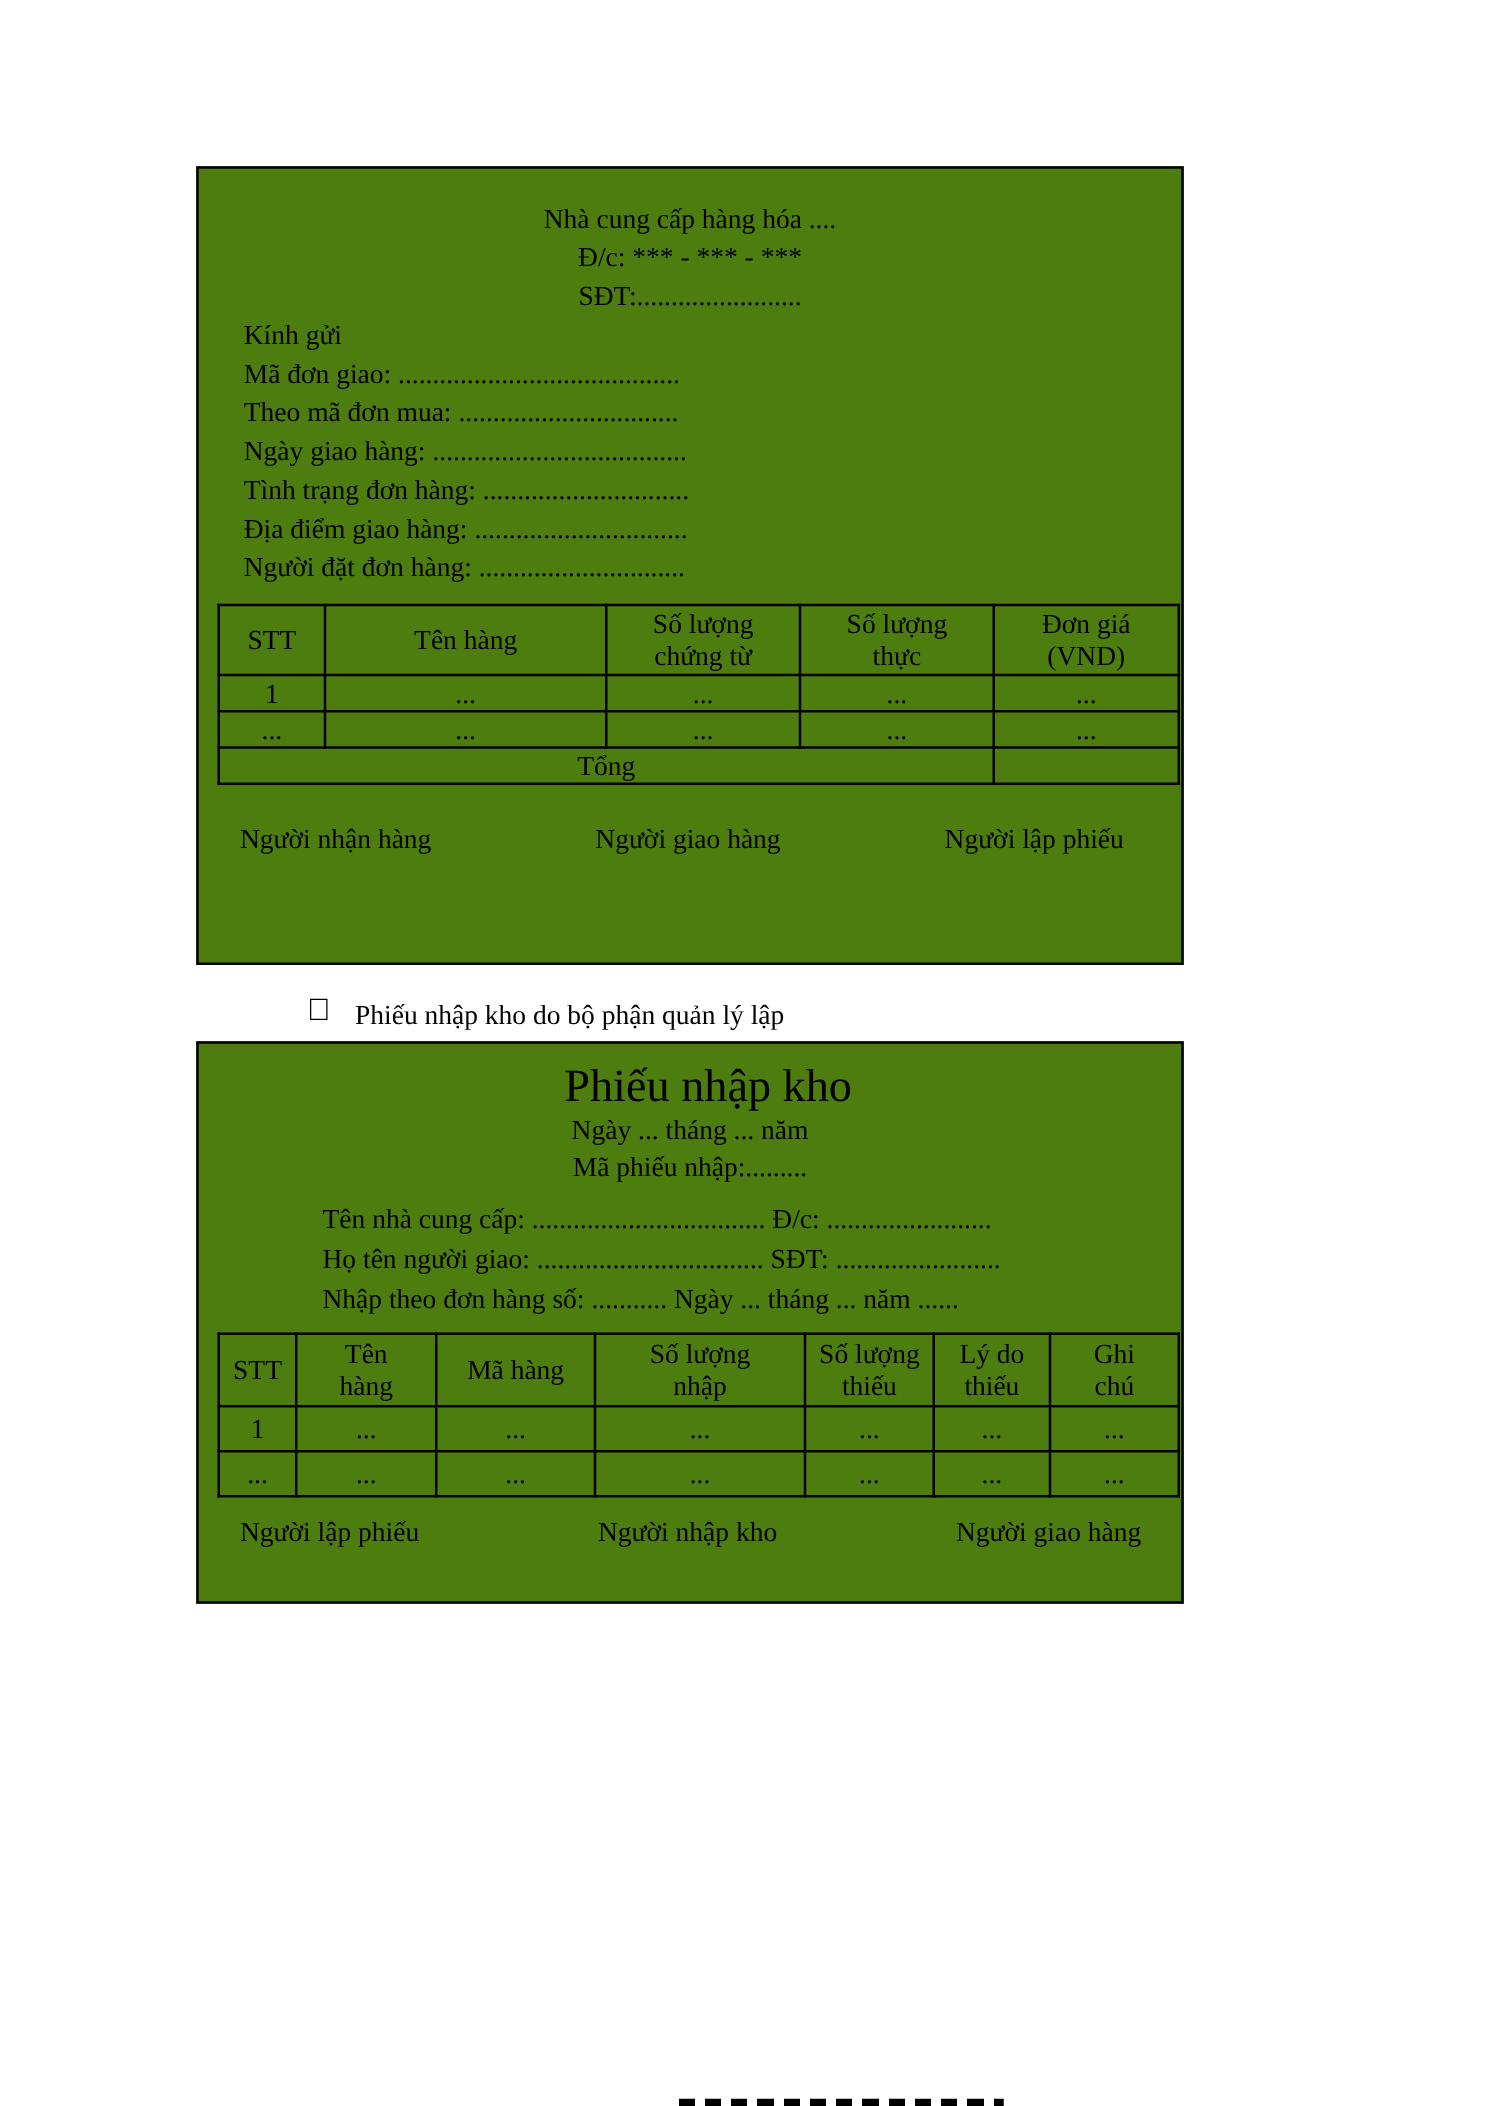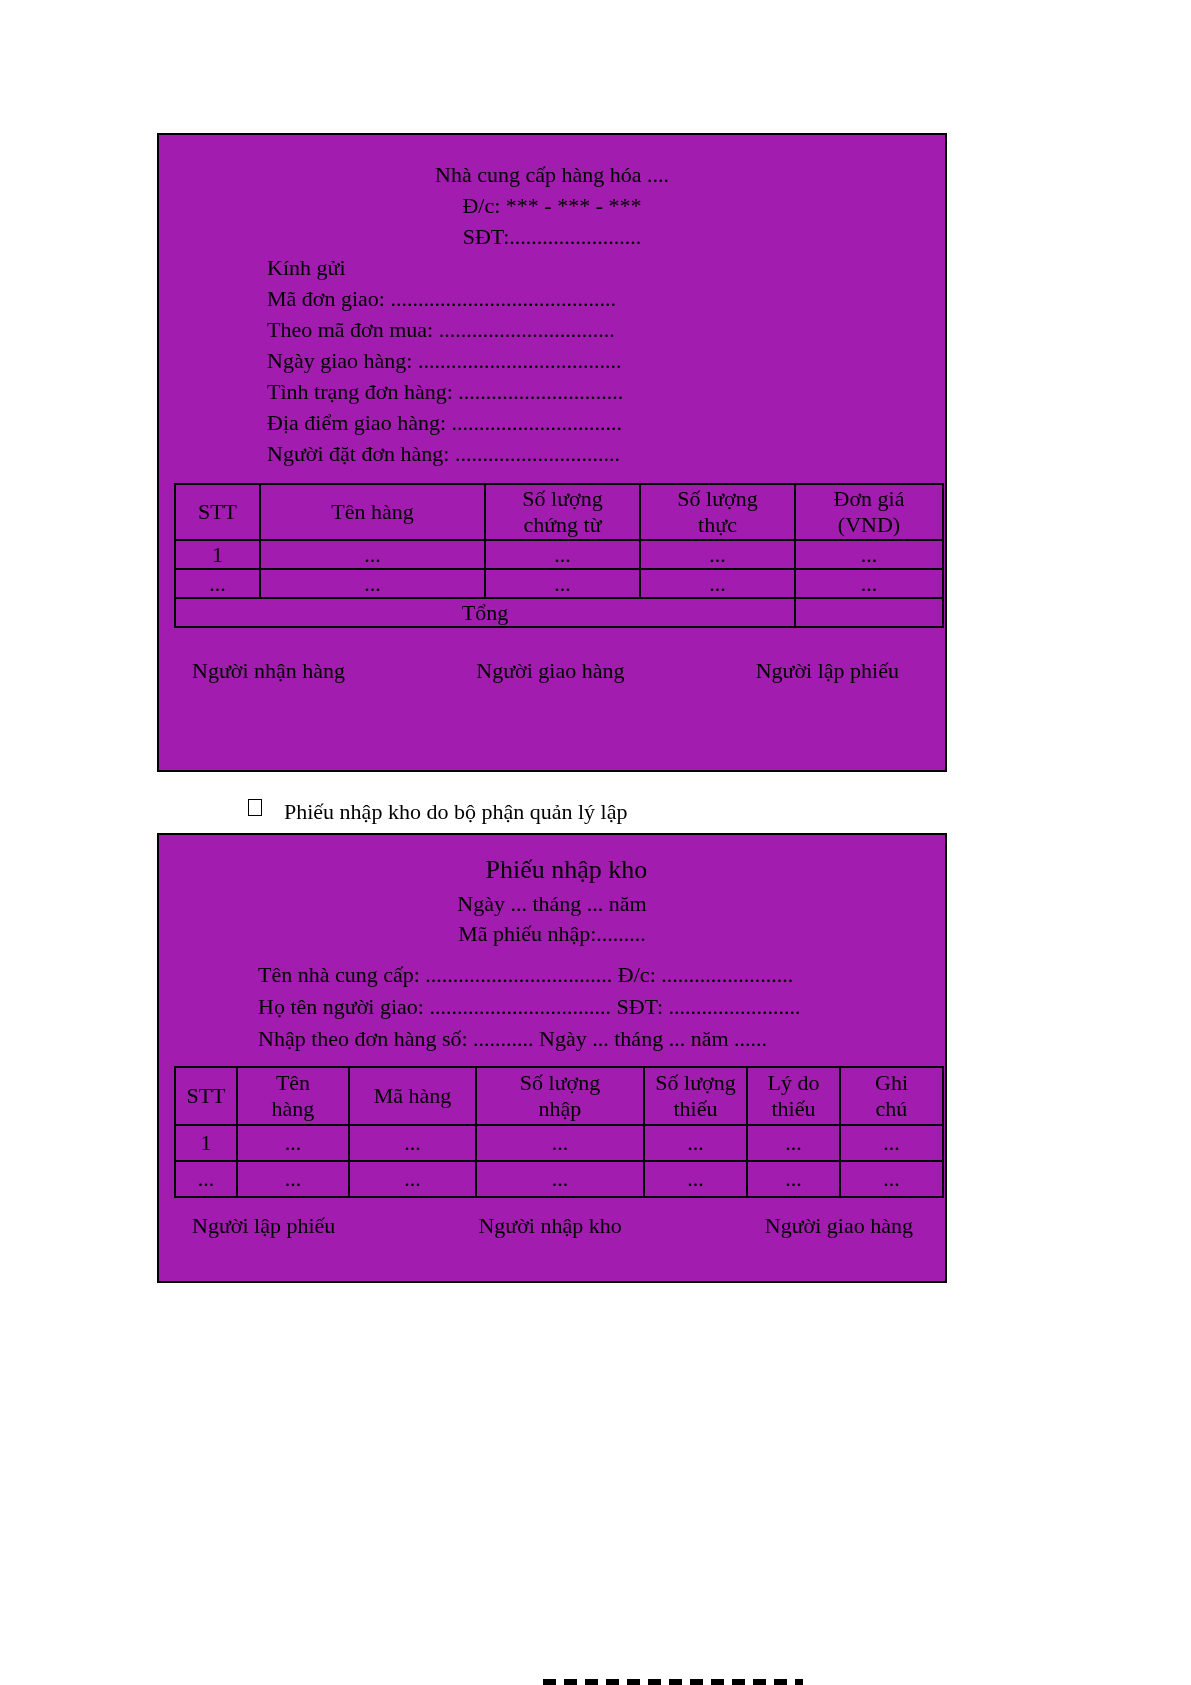--- a/index.html
+++ b/index.html
@@ -1,45 +1,45 @@
 <!DOCTYPE html>
 <html><head>
 <meta charset="utf-8">
 <style>
   * { margin:0; padding:0; box-sizing:border-box; }
   html, body { background:#ffffff; }
   .page {
     position:relative; width:1191px; height:1685px; background:#fff; color:#000;
     font-family:"Liberation Serif", serif; font-size:22px; overflow:hidden;
   }
-  .box { position:absolute; border:2px solid #000; background:#a21caf; }
+  .box { position:absolute; border:2px solid #000; background:#4d7c0f; }
   #box1 { left:157px; top:133px; width:790px; height:639px; }
   #box2 { left:157px; top:833px; width:790px; height:450px; }
 
   .center-block { padding-top:24px; text-align:center; line-height:31px; }
-  .field-block1 { padding-left:108px; line-height:31px; }
+  .field-block1 { padding-left:36px; line-height:31px; }
   .field-block2 { padding-left:99px; line-height:32px; margin-top:10px; }
 
   table { border-collapse:collapse; table-layout:fixed; }
   #table1 { margin:14px 0 0 15px; width:768px; }
   #table2 { margin:11px 0 0 15px; width:768px; }
   th, td {
     border:2px solid #000; text-align:center; vertical-align:middle;
     font-weight:normal; padding:0 3px; white-space:pre-line; overflow:hidden;
   }
   #table1 th { height:56px; line-height:26px; }
   #table1 td { height:29px; line-height:27px; }
   #table2 th { height:58px; line-height:26px; }
   #table2 td { height:36px; line-height:34px; }
 
   .sig-row { display:flex; justify-content:space-between; }
   #sig1 { margin:30px 46px 0 33px; }
   #sig2 { margin:15px 32px 0 33px; }
 
-  .doc-title { font-size:26px; line-height:38px; text-align:center; padding-top:16px;padding-left:29px; }
+  .doc-title { font-size:37px; line-height:38px; text-align:center; padding-top:16px;padding-left:29px; }
   .center-line { text-align:center; line-height:30px; }
 
   .checkbox-row { position:absolute; display:flex; height:30px; }
   #cbrow1 { left:248px; top:799px; }
   #cbrow2 { left:248px; top:1287px; }
   .checkbox {
     display:inline-block; width:14px; height:17px;
     border:1.5px solid #000; margin-right:22px; flex:0 0 auto;
   }
   .clip-strip {

